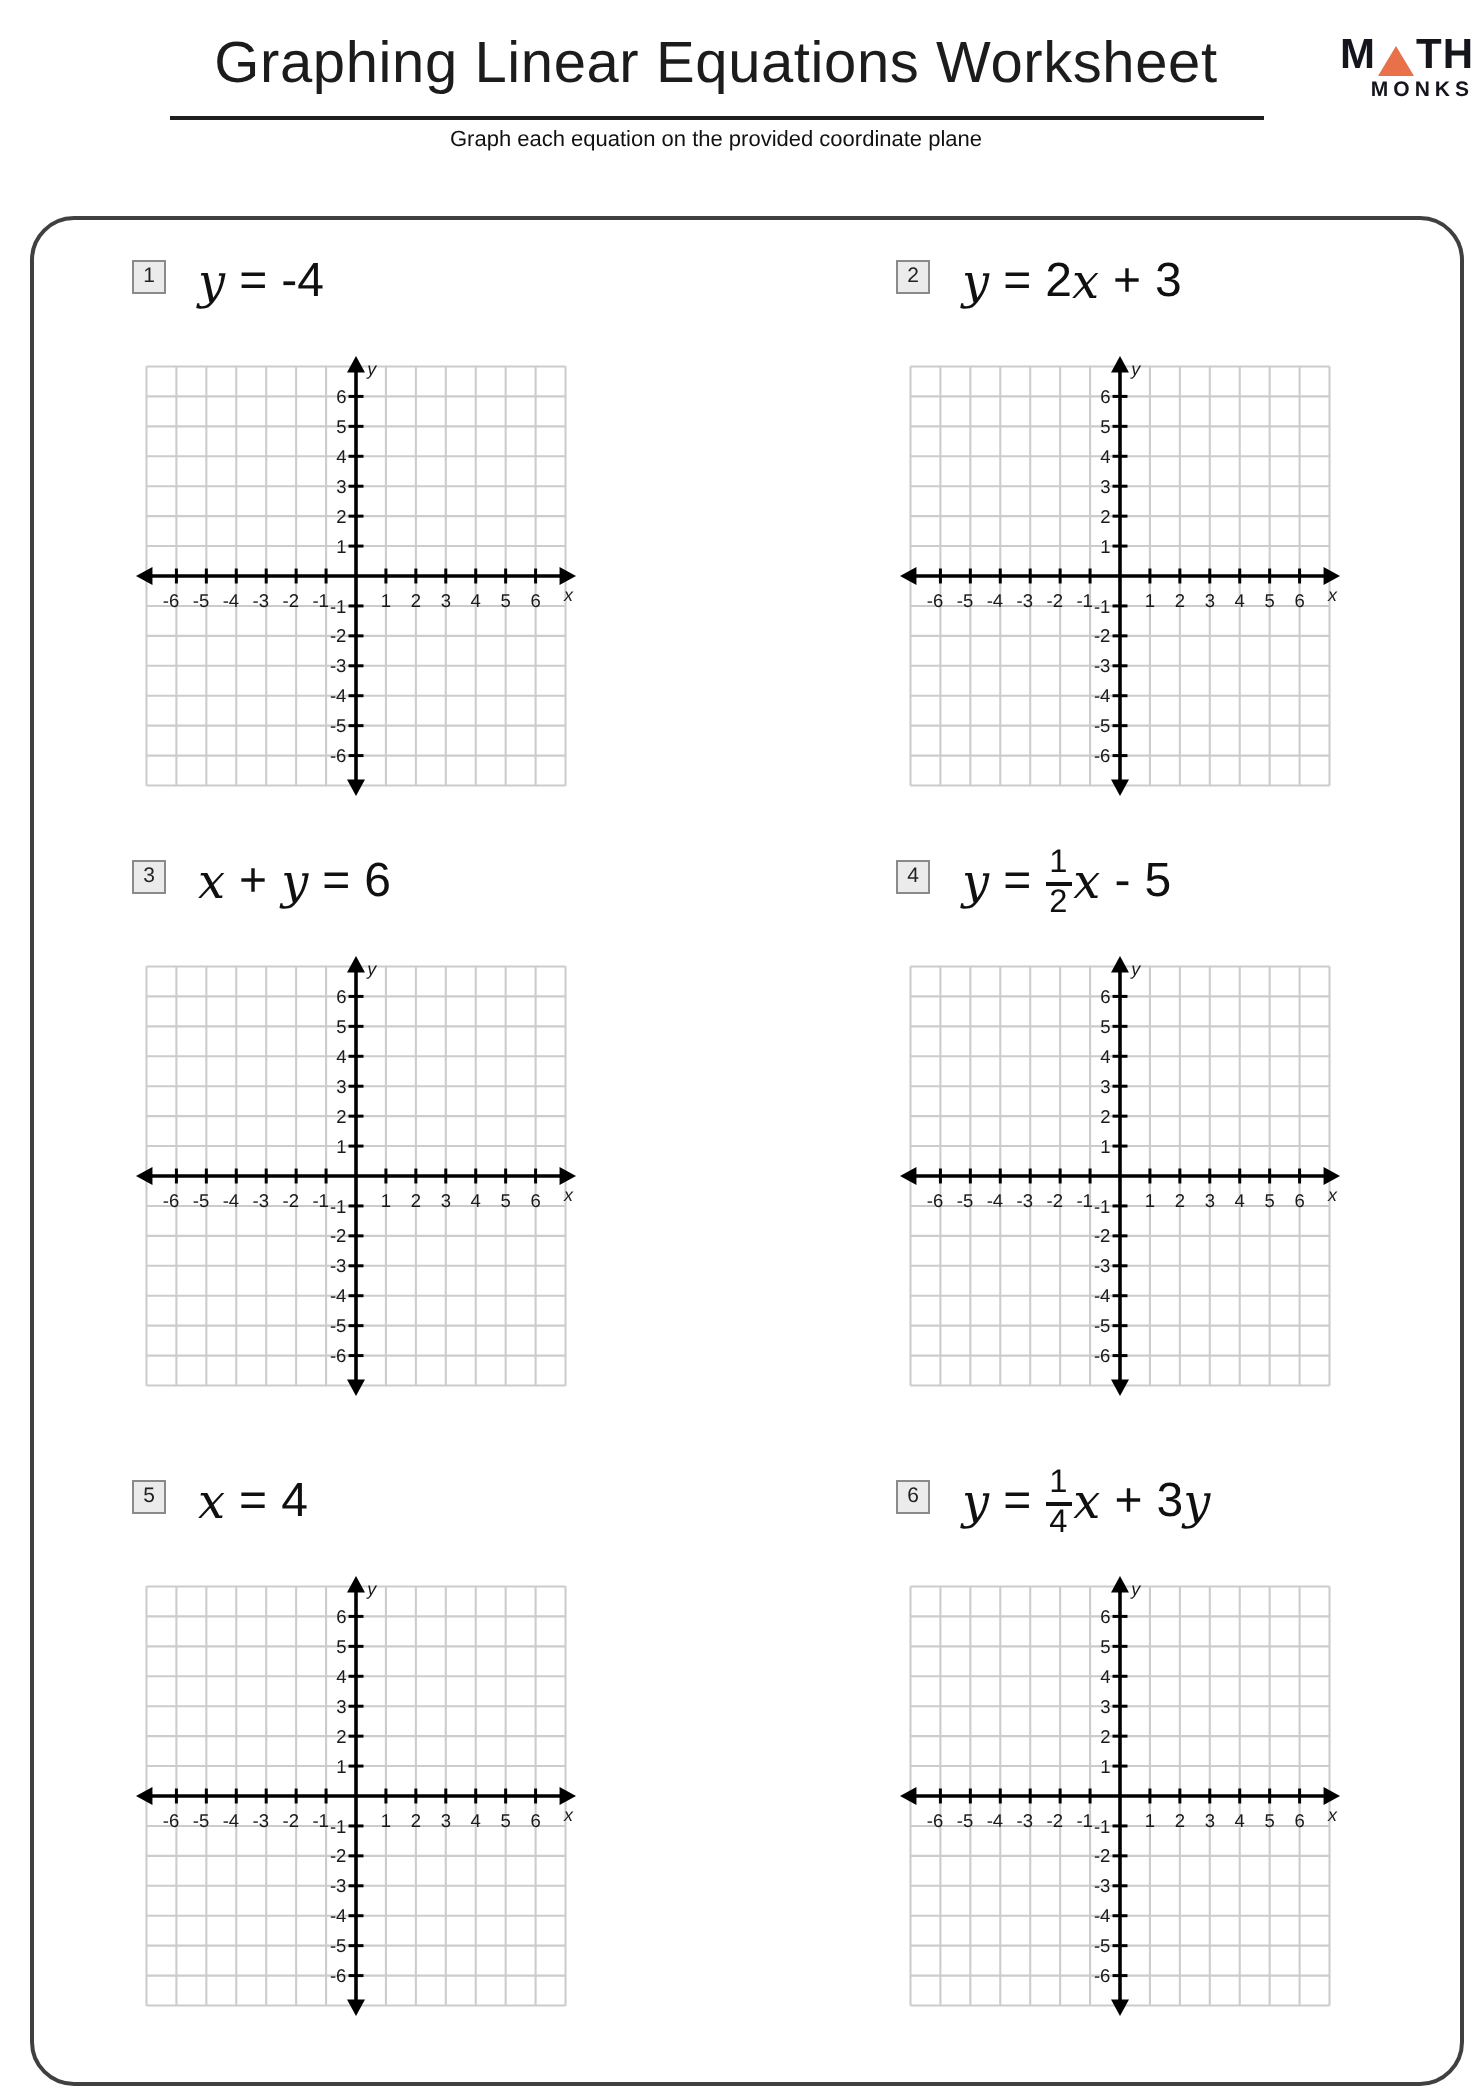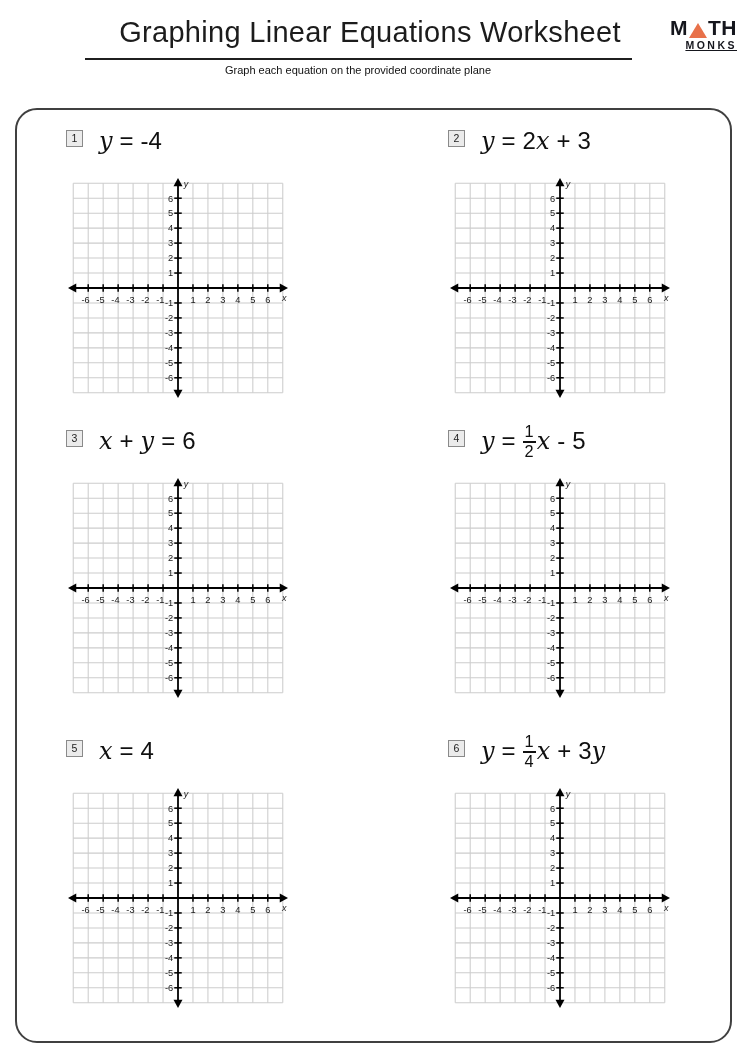--- a/index.html
+++ b/index.html
@@ -2,36 +2,36 @@
 <html><head>
 <meta charset="utf-8">
 <style>
   html,body{margin:0;padding:0;}
   body{
     width:742px;height:1050px;position:relative;background:#ffffff;
     font-family:"Liberation Sans",sans-serif;color:#111;overflow:hidden;
   }
   
   .title{
-    position:absolute;top:16px;left:32px;width:676px;text-align:center;
+    position:absolute;top:16px;left:20px;width:676px;text-align:center;
     font-size:29px;letter-spacing:0.3px;color:#1c1c1c;font-weight:400;
   }
   .title-rule{position:absolute;top:58px;left:85px;width:547px;height:2px;background:#1f1f1f;}
   .subtitle{
     position:absolute;top:64px;left:20px;width:676px;text-align:center;
     font-size:11px;color:#111;
   }
   .logo{position:absolute;top:17px;right:5px;text-align:right;color:#15161d;}
   .logo-top{font-size:21px;font-weight:700;letter-spacing:0.5px;line-height:1;display:flex;align-items:flex-end;justify-content:flex-end;}
   .logo-tri{
     display:inline-block;width:0;height:0;margin:0 1px;
     border-left:9px solid transparent;border-right:9px solid transparent;
     border-bottom:15px solid #E8714A;
   }
-  .logo-sub{font-size:10.5px;font-weight:700;letter-spacing:2.5px;line-height:1;margin-top:2px;text-decoration:underline;}
+  .logo-sub{font-size:10.5px;font-weight:700;letter-spacing:2.5px;line-height:1;margin-top:2px;}
   
   .panel{
     position:absolute;top:108px;left:15px;width:713px;height:931px;
     border:2px solid #404040;border-radius:22px;background:#fff;
   }
   
   .cell{position:absolute;width:310px;height:286px;}
   .c1{left:60px;top:128px;}  .c2{left:442px;top:128px;}
   .c3{left:60px;top:428px;}  .c4{left:442px;top:428px;}
   .c5{left:60px;top:738px;}  .c6{left:442px;top:738px;}

